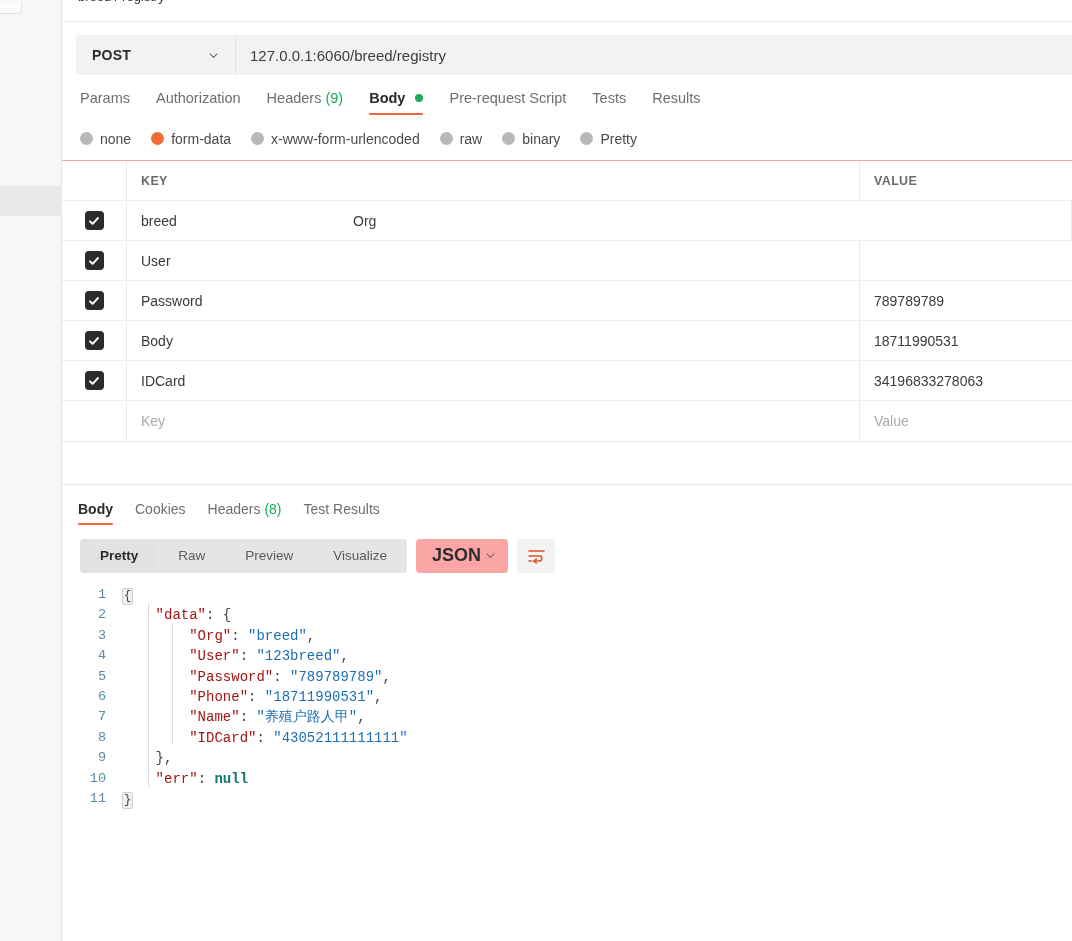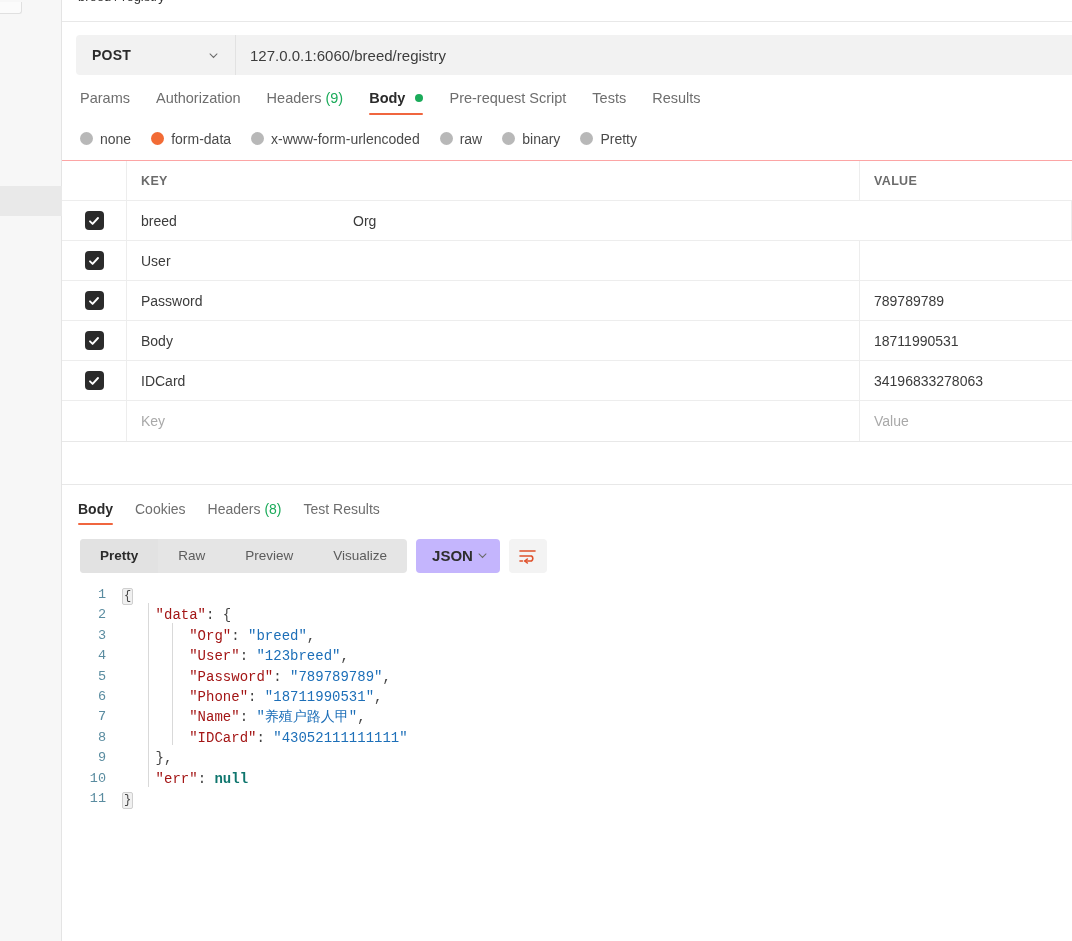--- a/index.html
+++ b/index.html
@@ -299,23 +299,23 @@
     background: #e2e2e2;
     color: #2b2b2b;
     font-weight: bold;
   }
   .format-select {
     display: flex;
     align-items: center;
     gap: 4px;
     height: 34px;
     padding: 0 12px 0 16px;
-    background: #c4b5fd;
+    background: #fca5a5;
     border-radius: 4px;
-    font-size: 15px;
+    font-size: 18px;
     font-weight: bold;
     color: #2e2e2e;
     cursor: pointer;
   }
   .format-select .caret { width: 11px; height: 11px; display: block; }
   .wrap-btn {
     width: 38px; height: 34px;
     background: #f3f3f3;
     border-radius: 4px;
     display: flex;

